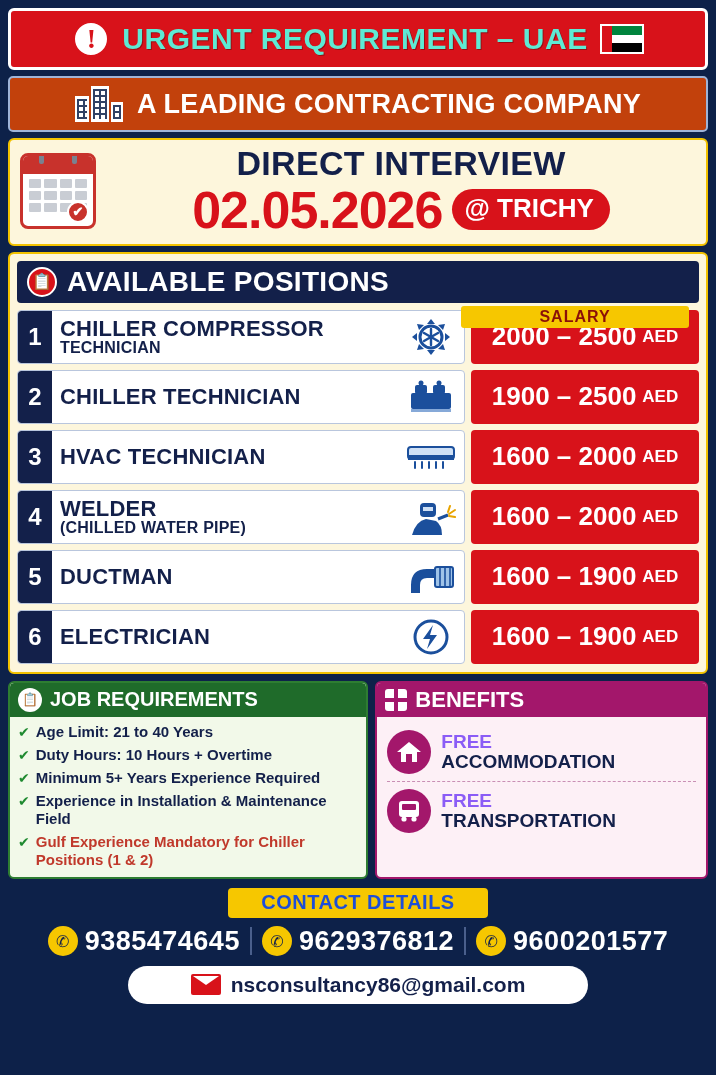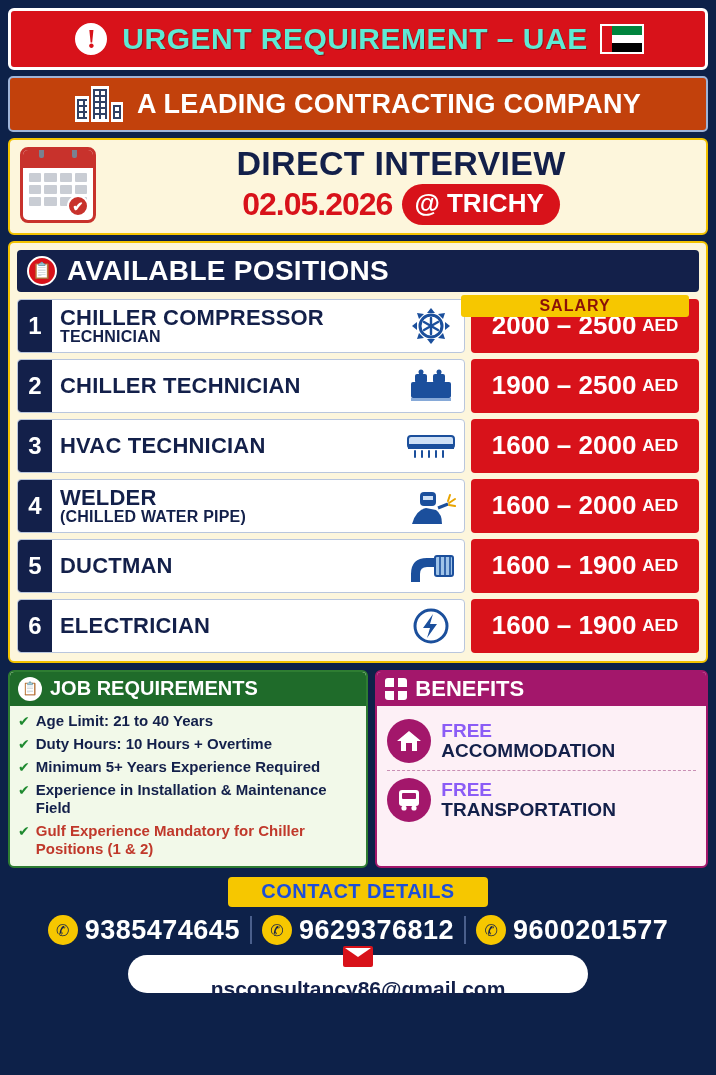--- a/index.html
+++ b/index.html
@@ -111,21 +111,21 @@
     display: flex; align-items: center; justify-content: center;
     border: 2px solid #fff;
   }
   .interview-right { flex: 1 1 auto; }
   .di-title {
     text-align: center; color: #13204a; font-weight: bold;
     font-size: 34px; line-height: 1.05; letter-spacing: .3px;
   }
   .date-row { display: flex; align-items: center; justify-content: center; gap: 10px; margin-top: 2px; }
   .date-txt {
-    color: #d8121a; font-weight: bold; font-size: 32px; line-height: 1;
+    color: #d8121a; font-weight: bold; font-size: 52px; line-height: 1;
     letter-spacing: -1px;
   }
   .trichy-pill {
     background: #d8121a; color: #fff; font-weight: bold; font-size: 26px;
     border-radius: 22px; padding: 4px 16px 6px 12px; white-space: nowrap;
     display: flex; align-items: center; gap: 4px;
   }
 
   
   .positions-wrap {
@@ -259,21 +259,21 @@
     width: 30px; height: 30px; border-radius: 50%;
     background: #f6c700; color: #13204a;
     display: flex; align-items: center; justify-content: center; font-size: 16px;
     flex: 0 0 auto;
   }
   .ph-num { color: #ffffff; font-weight: bold; font-size: 27px; letter-spacing: .5px; }
   .divider { width: 2px; height: 28px; background: #4a5f8c; margin: 0 4px; }
   .email-pill {
     margin: 9px auto 0 auto; width: 460px; height: 38px;
     background: #ffffff; border-radius: 19px;
-    display: flex; align-items: center; justify-content: center; gap: 10px; flex-direction: column;
+    display: flex; align-items: center; justify-content: center; gap: 10px;
   }
   .env {
     width: 30px; height: 21px; background: #d8121a; border-radius: 2px;
     position: relative; flex: 0 0 auto;
   }
   .env::after {
     content: ""; position: absolute; left: 2px; top: 2px;
     border-left: 13px solid transparent; border-right: 13px solid transparent;
     border-top: 9px solid #ffffff;
   }

